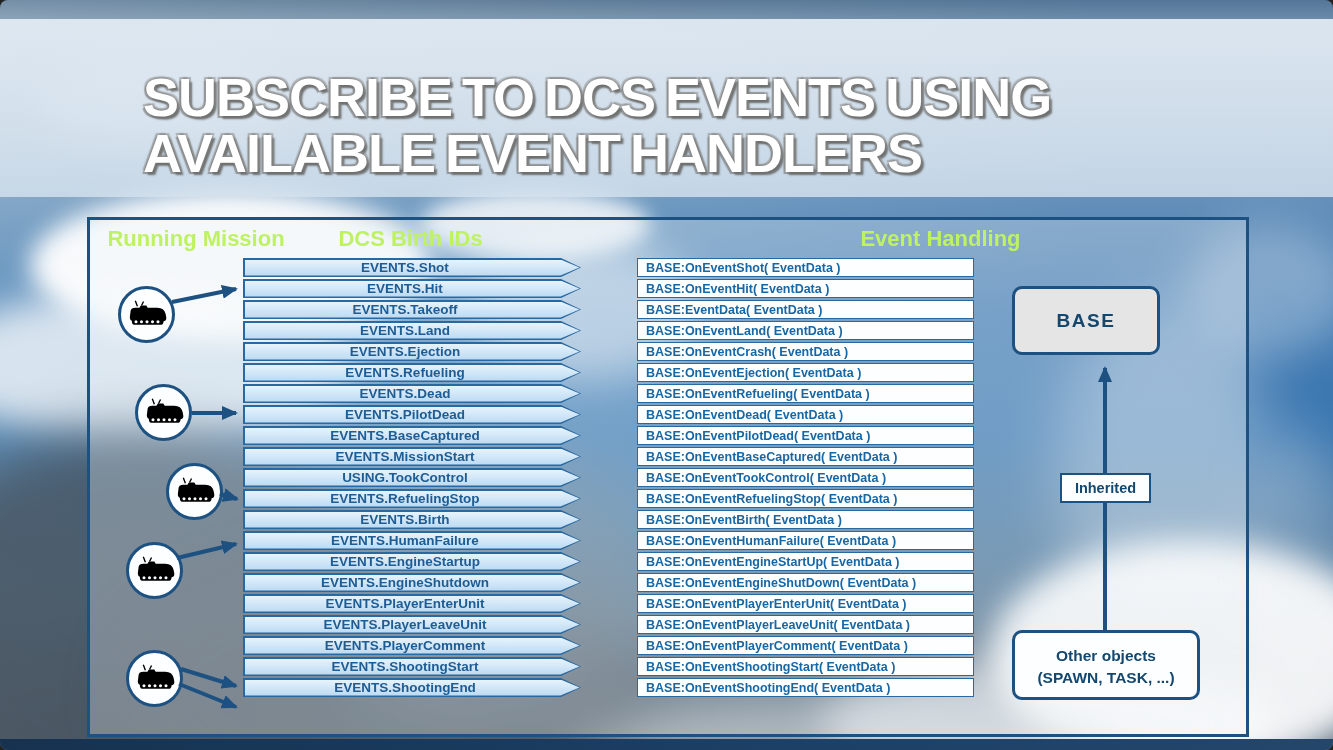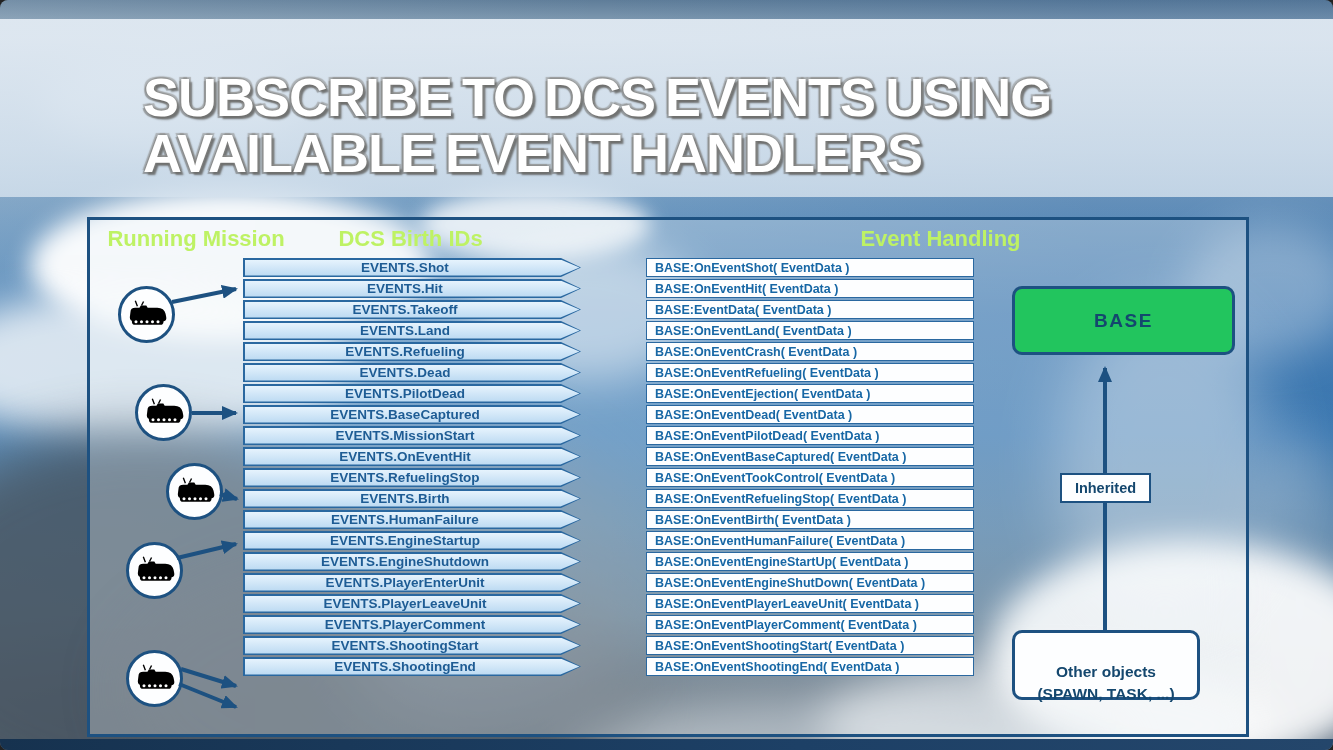--- a/index.html
+++ b/index.html
@@ -63,46 +63,46 @@
   .chev-fill{position:absolute;left:1.5px;top:1.5px;right:1.5px;bottom:1.5px;
     clip-path:polygon(0 0,calc(100% - 19px) 0,100% 50%,calc(100% - 19px) 100%,0 100%);
     background:linear-gradient(180deg,#e6f3fd,#bcdaf2);
     display:flex;align-items:center;justify-content:center;}
   .ev-label{font-size:13.5px;font-weight:bold;color:#1e5c94;padding-right:14px;}
 
   
   .handler-col{position:absolute;left:637px;top:258px;width:337px;z-index:2;
     display:flex;flex-direction:column;gap:2px;}
   .hrow{box-sizing:border-box;height:19px;border:1.5px solid #2a68a0;background:#fdfeff;
-    display:flex;align-items:center;padding-left:8px;margin-left:9px;}
+    display:flex;align-items:center;padding-left:8px;}
   .h-label{font-size:12.5px;font-weight:bold;color:#1767a5;white-space:nowrap;}
 
   
   .unit-circle{position:absolute;width:57px;height:57px;z-index:3;box-sizing:border-box;
     border:3.5px solid #1d5181;border-radius:50%;background:#fdfeff;
     display:flex;align-items:center;justify-content:center;}
   .uc1{left:118px;top:286px;} .uc2{left:135px;top:384px;} .uc3{left:166px;top:463px;}
   .uc4{left:126px;top:542px;} .uc5{left:126px;top:650px;}
   .tank{width:44px;height:31px;}
 
   
   .overlay{position:absolute;left:0;top:0;z-index:4;pointer-events:none;}
 
   
-  .base-box{position:absolute;left:1012px;top:286px;width:223px;height:69px;z-index:5;
-    box-sizing:border-box;border:3px solid #1d5181;border-radius:10px;background:#22c55e;
+  .base-box{position:absolute;left:1012px;top:286px;width:148px;height:69px;z-index:5;
+    box-sizing:border-box;border:3px solid #1d5181;border-radius:10px;background:#e5e5e5;
     display:flex;align-items:center;justify-content:center;
     font-size:19px;font-weight:bold;letter-spacing:1.5px;color:#14476e;}
   .inherited-badge{position:absolute;left:1060px;top:473px;width:91px;height:30px;z-index:5;
     box-sizing:border-box;border:2.5px solid #1d5181;background:#fdfeff;
     display:flex;align-items:center;justify-content:center;
     font-size:14.5px;font-weight:bold;color:#14476e;}
   .other-box{position:absolute;left:1012px;top:630px;width:188px;height:70px;z-index:5;
     box-sizing:border-box;border:3px solid #1d5181;border-radius:10px;background:#fdfeff;
-    text-align:center;padding-top:28px;
+    text-align:center;padding-top:12px;
     font-size:15.5px;font-weight:bold;line-height:22px;color:#14476e;}
 
   .hidden-defs{position:absolute;width:0;height:0;overflow:hidden;}
 </style>
 </head>
 <body>
 
 <div class="stage">
 
   <div class="sky">
@@ -152,20 +152,25 @@
           <span class="ev-label">EVENTS.Takeoff</span>
         </div>
       </div>
       <div class="chev">
         <div class="chev-fill">
           <span class="ev-label">EVENTS.Land</span>
         </div>
       </div>
       <div class="chev">
         <div class="chev-fill">
+          <span class="ev-label">EVENTS.Ejection</span>
+        </div>
+      </div>
+      <div class="chev">
+        <div class="chev-fill">
           <span class="ev-label">EVENTS.Refueling</span>
         </div>
       </div>
       <div class="chev">
         <div class="chev-fill">
           <span class="ev-label">EVENTS.Dead</span>
         </div>
       </div>
       <div class="chev">
         <div class="chev-fill">
@@ -177,21 +182,21 @@
           <span class="ev-label">EVENTS.BaseCaptured</span>
         </div>
       </div>
       <div class="chev">
         <div class="chev-fill">
           <span class="ev-label">EVENTS.MissionStart</span>
         </div>
       </div>
       <div class="chev">
         <div class="chev-fill">
-          <span class="ev-label">EVENTS.OnEventHit</span>
+          <span class="ev-label">USING.TookControl</span>
         </div>
       </div>
       <div class="chev">
         <div class="chev-fill">
           <span class="ev-label">EVENTS.RefuelingStop</span>
         </div>
       </div>
       <div class="chev">
         <div class="chev-fill">
           <span class="ev-label">EVENTS.Birth</span>
@@ -248,26 +253,26 @@
       <div class="hrow">
         <span class="h-label">BASE:EventData( EventData )</span>
       </div>
       <div class="hrow">
         <span class="h-label">BASE:OnEventLand( EventData )</span>
       </div>
       <div class="hrow">
         <span class="h-label">BASE:OnEventCrash( EventData )</span>
       </div>
       <div class="hrow">
+        <span class="h-label">BASE:OnEventEjection( EventData )</span>
+      </div>
+      <div class="hrow">
         <span class="h-label">BASE:OnEventRefueling( EventData )</span>
       </div>
       <div class="hrow">
-        <span class="h-label">BASE:OnEventEjection( EventData )</span>
-      </div>
-      <div class="hrow">
         <span class="h-label">BASE:OnEventDead( EventData )</span>
       </div>
       <div class="hrow">
         <span class="h-label">BASE:OnEventPilotDead( EventData )</span>
       </div>
       <div class="hrow">
         <span class="h-label">BASE:OnEventBaseCaptured( EventData )</span>
       </div>
       <div class="hrow">
         <span class="h-label">BASE:OnEventTookControl( EventData )</span>
@@ -279,20 +284,23 @@
         <span class="h-label">BASE:OnEventBirth( EventData )</span>
       </div>
       <div class="hrow">
         <span class="h-label">BASE:OnEventHumanFailure( EventData )</span>
       </div>
       <div class="hrow">
         <span class="h-label">BASE:OnEventEngineStartUp( EventData )</span>
       </div>
       <div class="hrow">
         <span class="h-label">BASE:OnEventEngineShutDown( EventData )</span>
+      </div>
+      <div class="hrow">
+        <span class="h-label">BASE:OnEventPlayerEnterUnit( EventData )</span>
       </div>
       <div class="hrow">
         <span class="h-label">BASE:OnEventPlayerLeaveUnit( EventData )</span>
       </div>
       <div class="hrow">
         <span class="h-label">BASE:OnEventPlayerComment( EventData )</span>
       </div>
       <div class="hrow">
         <span class="h-label">BASE:OnEventShootingStart( EventData )</span>
       </div>

